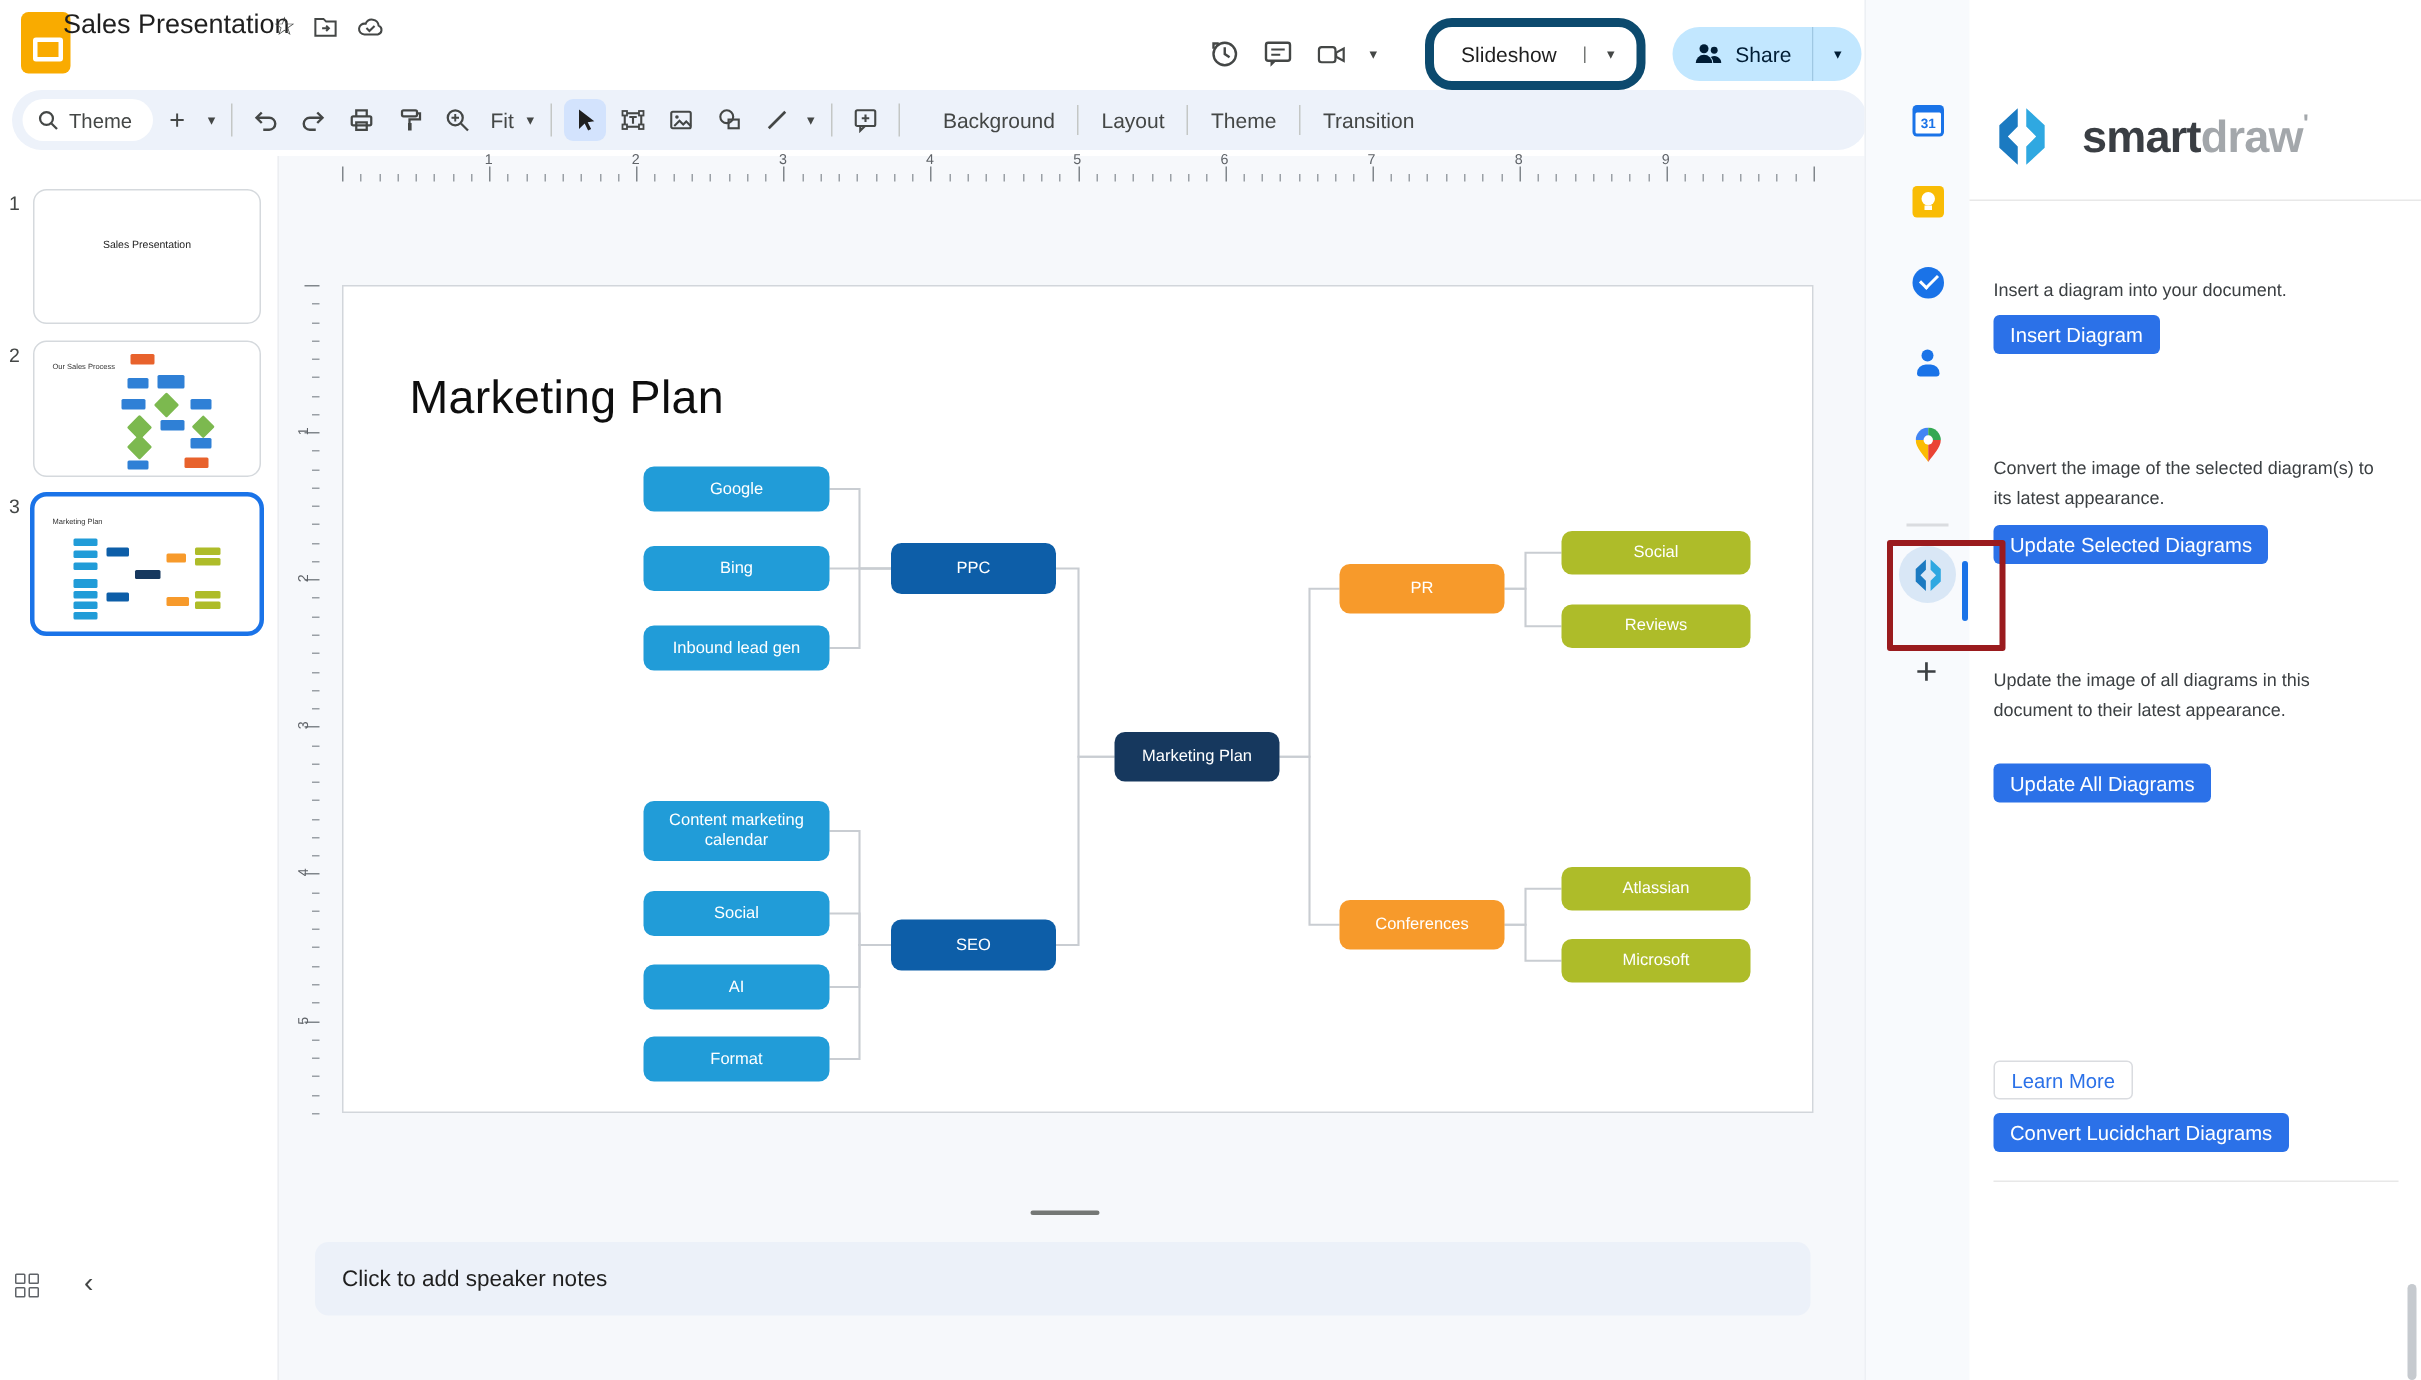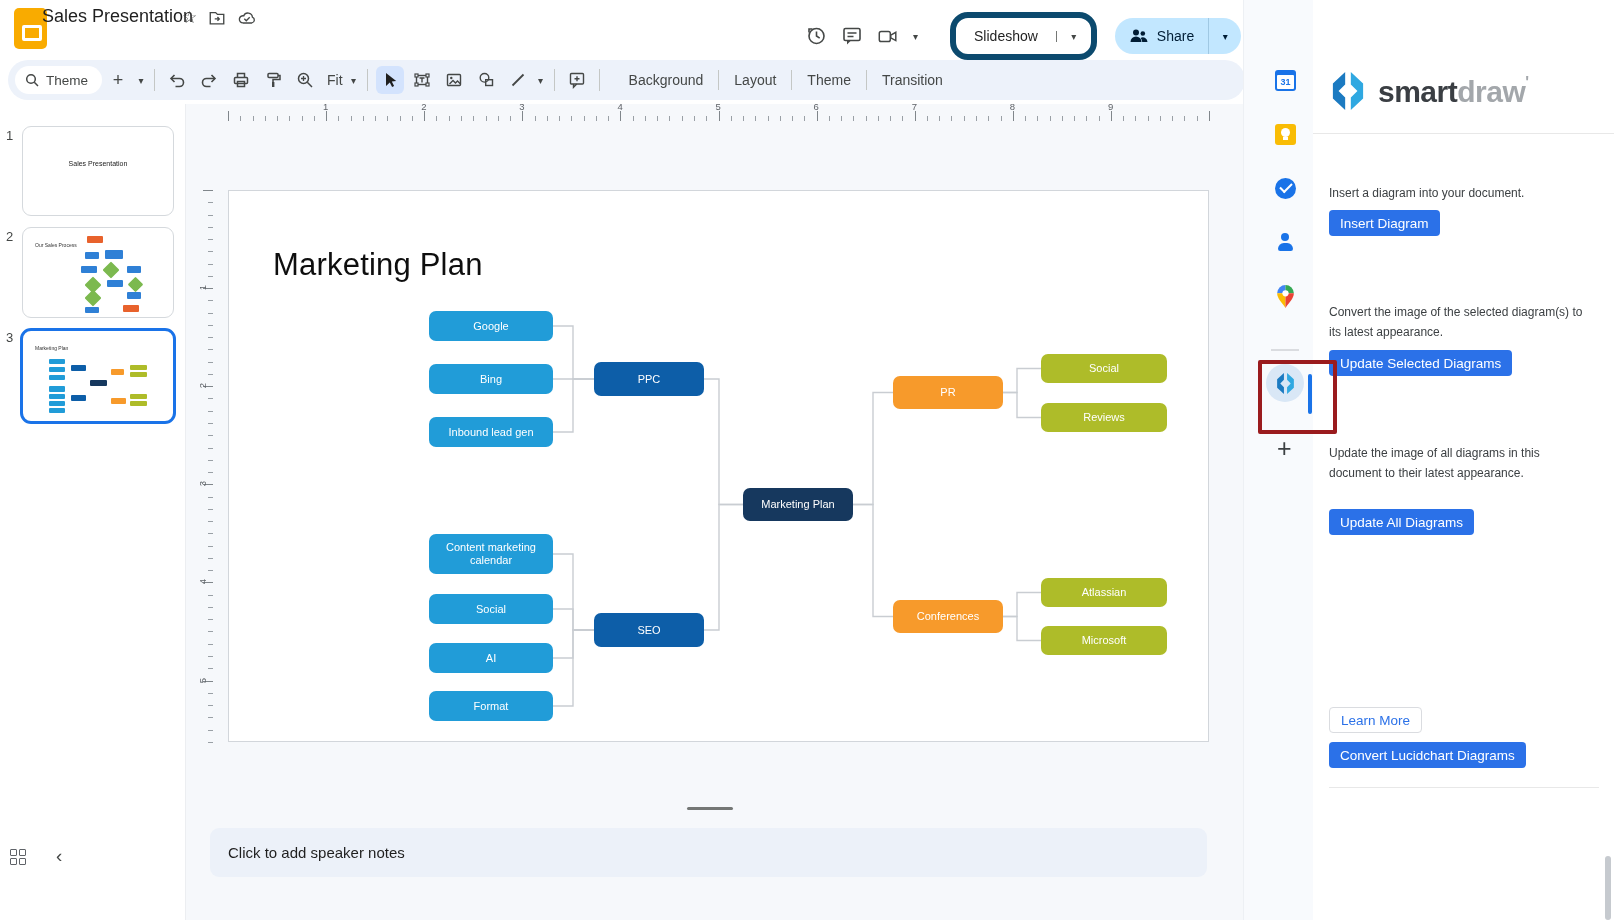--- a/index.html
+++ b/index.html
@@ -89,21 +89,21 @@
   #sd-active{left:1266px;top:364px;width:38px;height:38px;border-radius:50%;background:#D9E7F6;display:flex;align-items:center;justify-content:center;}
   #sd-bar{left:1308px;top:374px;width:4px;height:40px;background:#1A73E8;border-radius:3px;}
   #rail-plus{left:1277px;top:434px;font-size:25px;font-weight:300;color:#3C4043;}
   #annotation-box{left:1258px;top:360px;width:71px;height:66px;border:4px solid #9A1B1E;border-radius:2px;z-index:9;}
 
   
   #panel{left:1313px;top:0;width:301px;height:920px;background:#fff;}
   #panel-header{position:absolute;left:0;top:0;width:301px;height:53px;background:#1486D1;display:flex;align-items:center;}
   #panel-header .title{margin-left:17px;color:#fff;font-size:15px;font-weight:bold;}
   .ph-btn{position:absolute;top:14px;color:#fff;font-size:19px;width:24px;text-align:center;}
-  #logo-row{position:absolute;left:18px;top:70px;display:flex;align-items:center;gap:13px;}
+  #logo-row{position:absolute;left:18px;top:70px;display:flex;align-items:center;gap:23px;}
   .logo-word{font-size:30px;font-weight:bold;letter-spacing:-.5px;color:#3A3E43;}
   .logo-word .gray{color:#A3A7AB;font-weight:bold;}
   .logo-mark{color:#A3A7AB;font-size:16px;vertical-align:14px;}
   .p-hr{position:absolute;left:0;width:301px;height:1px;background:#E8E8E8;}
   .p-text{position:absolute;left:16px;width:262px;font-size:12px;line-height:20px;color:#3C4043;}
   .p-btn{position:absolute;left:16px;height:26px;padding:0 11px;background:#2B71E8;color:#fff;border:none;border-radius:4px;
          font-size:13.5px;font-family:inherit;display:flex;align-items:center;}
   .p-btn.light{background:#fff;color:#2B71E8;border:1px solid #DADCE0;}
   .p-gray{color:#85898E;}
   .p-link{color:#4374DB;text-decoration:underline;}

